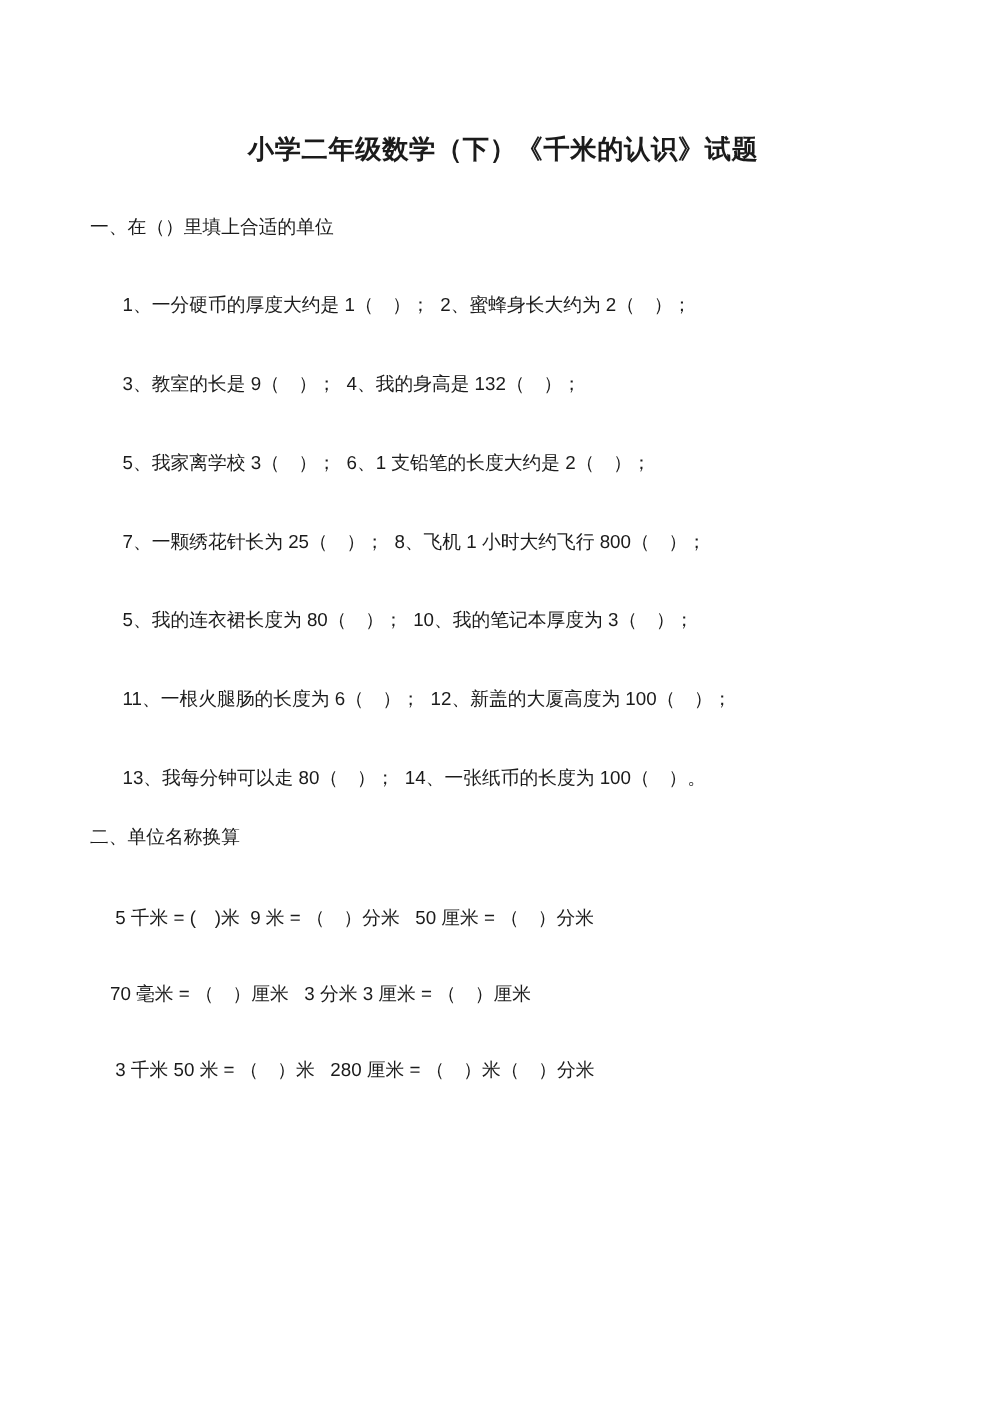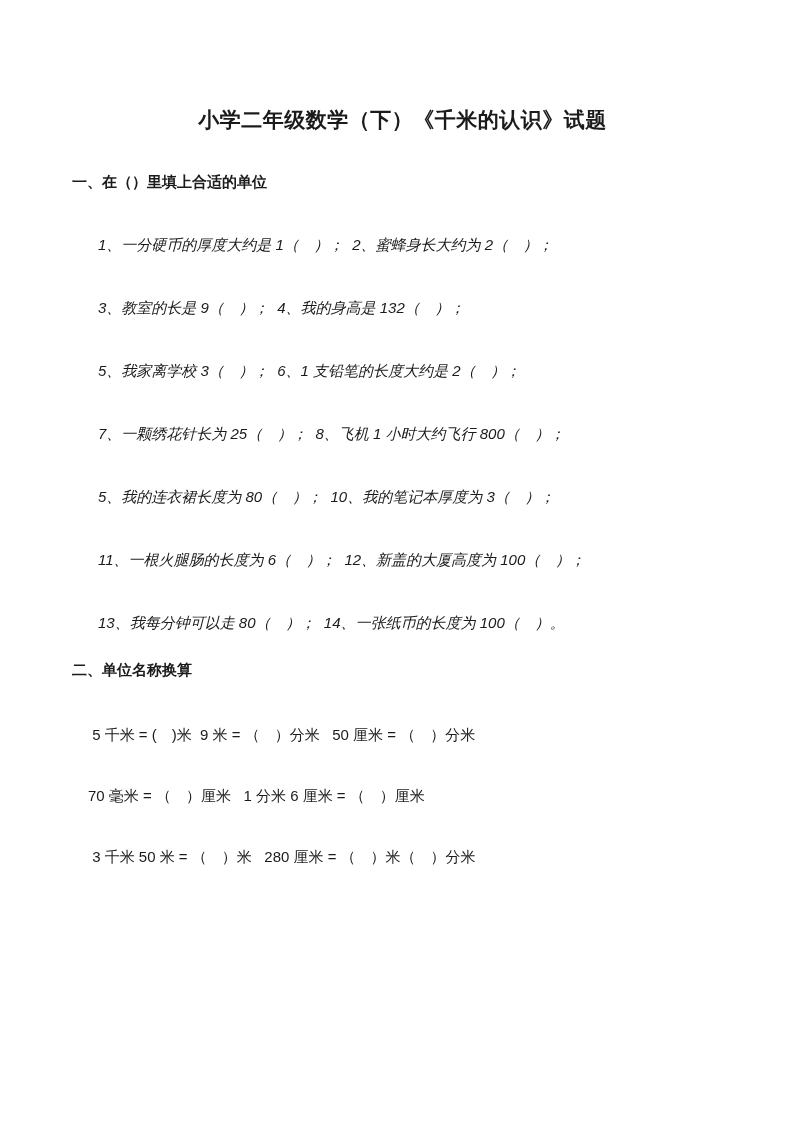--- a/index.html
+++ b/index.html
@@ -26,35 +26,34 @@
     text-align: center;
     font-size: 21px;
     font-weight: 700;
     line-height: 30px;
     letter-spacing: 0.5px;
     white-space: pre-wrap;
   }
   .section-heading {
     margin: 37px 0 0 0;
     font-size: 15px;
-    font-weight: 700;
+    font-weight: 400;
     line-height: 20px;
     white-space: pre-wrap;
   }
   .section-heading.second {
     margin-top: 27px;
   }
   .q-line {
     margin: 43px 0 0 0;
     padding-left: 26px;
     font-size: 15px;
     font-weight: 400;
     line-height: 20px;
     white-space: pre-wrap;
-    font-style: italic;
   }
   .conv-line {
     margin: 41px 0 0 0;
     padding-left: 16px;
     font-size: 15px;
     font-weight: 400;
     line-height: 20px;
     white-space: pre-wrap;
   }
   .conv-line.first {
@@ -74,16 +73,16 @@
   <p class="q-line">3、教室的长是 9（　）；  4、我的身高是 132（　）；</p>
   <p class="q-line">5、我家离学校 3（　）；  6、1 支铅笔的长度大约是 2（　）；</p>
   <p class="q-line">7、一颗绣花针长为 25（　）；  8、飞机 1 小时大约飞行 800（　）；</p>
   <p class="q-line">5、我的连衣裙长度为 80（　）；  10、我的笔记本厚度为 3（　）；</p>
   <p class="q-line">11、一根火腿肠的长度为 6（　）；  12、新盖的大厦高度为 100（　）；</p>
   <p class="q-line">13、我每分钟可以走 80（　）；  14、一张纸币的长度为 100（　）。</p>
 
   <h2 class="section-heading second">二、单位名称换算</h2>
 
   <p class="conv-line first"> 5 千米 = (　)米  9 米 = （　）分米   50 厘米 = （　）分米</p>
-  <p class="conv-line">70 毫米 = （　）厘米   1 分米 6 厘米 = （　）厘米</p>
+  <p class="conv-line">70 毫米 = （　）厘米   3 分米 3 厘米 = （　）厘米</p>
   <p class="conv-line"> 3 千米 50 米 = （　）米   280 厘米 = （　）米（　）分米</p>
 
 </div>
 
 </body></html>

